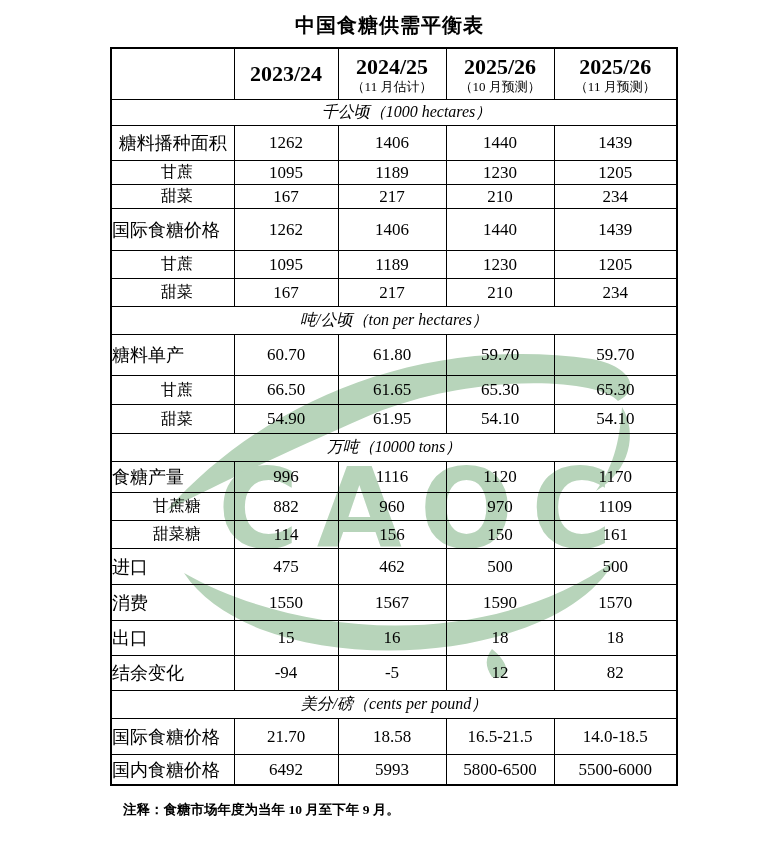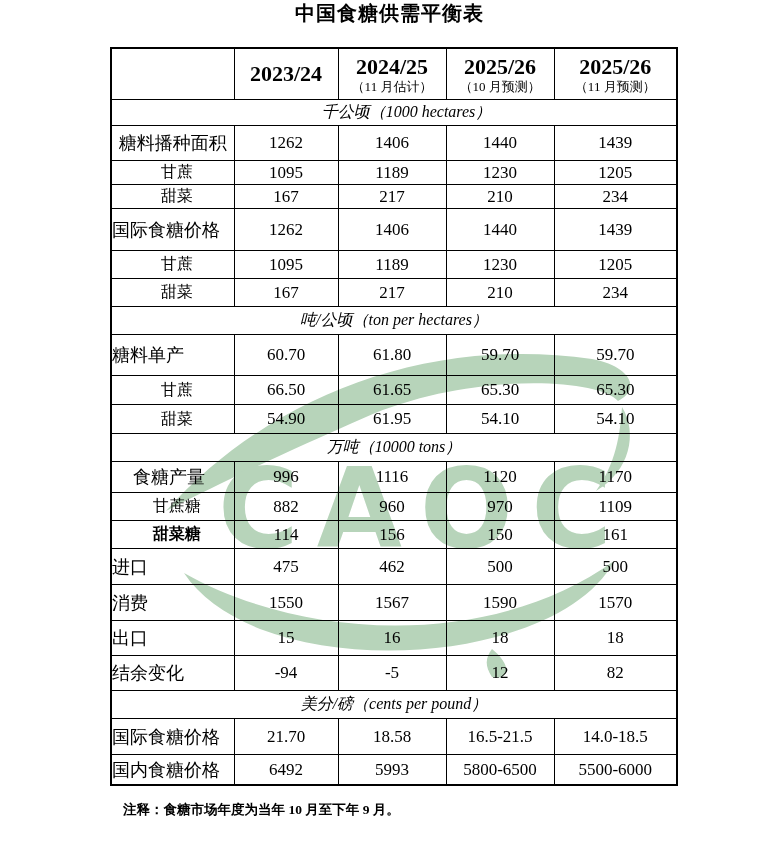--- a/index.html
+++ b/index.html
@@ -5,21 +5,21 @@
   html,body{margin:0;padding:0;background:#ffffff;}
   .page{
     position:relative;
     width:779px;height:849px;
     background:#ffffff;
     font-family:"Liberation Serif", serif;
     color:#000;
     overflow:hidden;
   }
   .doc-title{
-    position:absolute;top:0;left:0;width:779px;
+    position:absolute;top:12px;left:0;width:779px;
     margin:0;text-align:center;
     font-size:20px;font-weight:bold;letter-spacing:1px;
   }
   .table-wrap{
     position:absolute;left:110px;top:47px;width:566px;
   }
   
   .watermark{
     position:absolute;left:52px;top:268px;width:478px;height:368px;
     z-index:0;pointer-events:none;
@@ -176,35 +176,35 @@
             <td class="label" style="height: 28px;">甜菜</td>
             <td class="value">54.90</td>
             <td class="value">61.95</td>
             <td class="value">54.10</td>
             <td class="value">54.10</td>
           </tr>
           <tr class="section">
             <td class="section" colspan="5" style="height: 27px;">万吨（10000 tons）</td>
           </tr>
           <tr class="main">
-            <td class="label" style="height: 30px; padding-left: 21px;">食糖产量</td>
+            <td class="label" style="height: 30px;">食糖产量</td>
             <td class="value">996</td>
             <td class="value">1116</td>
             <td class="value">1120</td>
             <td class="value">1170</td>
           </tr>
           <tr class="sub">
             <td class="label" style="height: 27px;">甘蔗糖</td>
             <td class="value">882</td>
             <td class="value">960</td>
             <td class="value">970</td>
             <td class="value">1109</td>
           </tr>
           <tr class="sub">
-            <td class="label" style="height: 27px; font-weight: bold;">甜菜糖</td>
+            <td class="label" style="height: 27px;">甜菜糖</td>
             <td class="value">114</td>
             <td class="value">156</td>
             <td class="value">150</td>
             <td class="value">161</td>
           </tr>
           <tr class="main">
             <td class="label" style="height: 35px;">进口</td>
             <td class="value">475</td>
             <td class="value">462</td>
             <td class="value">500</td>

